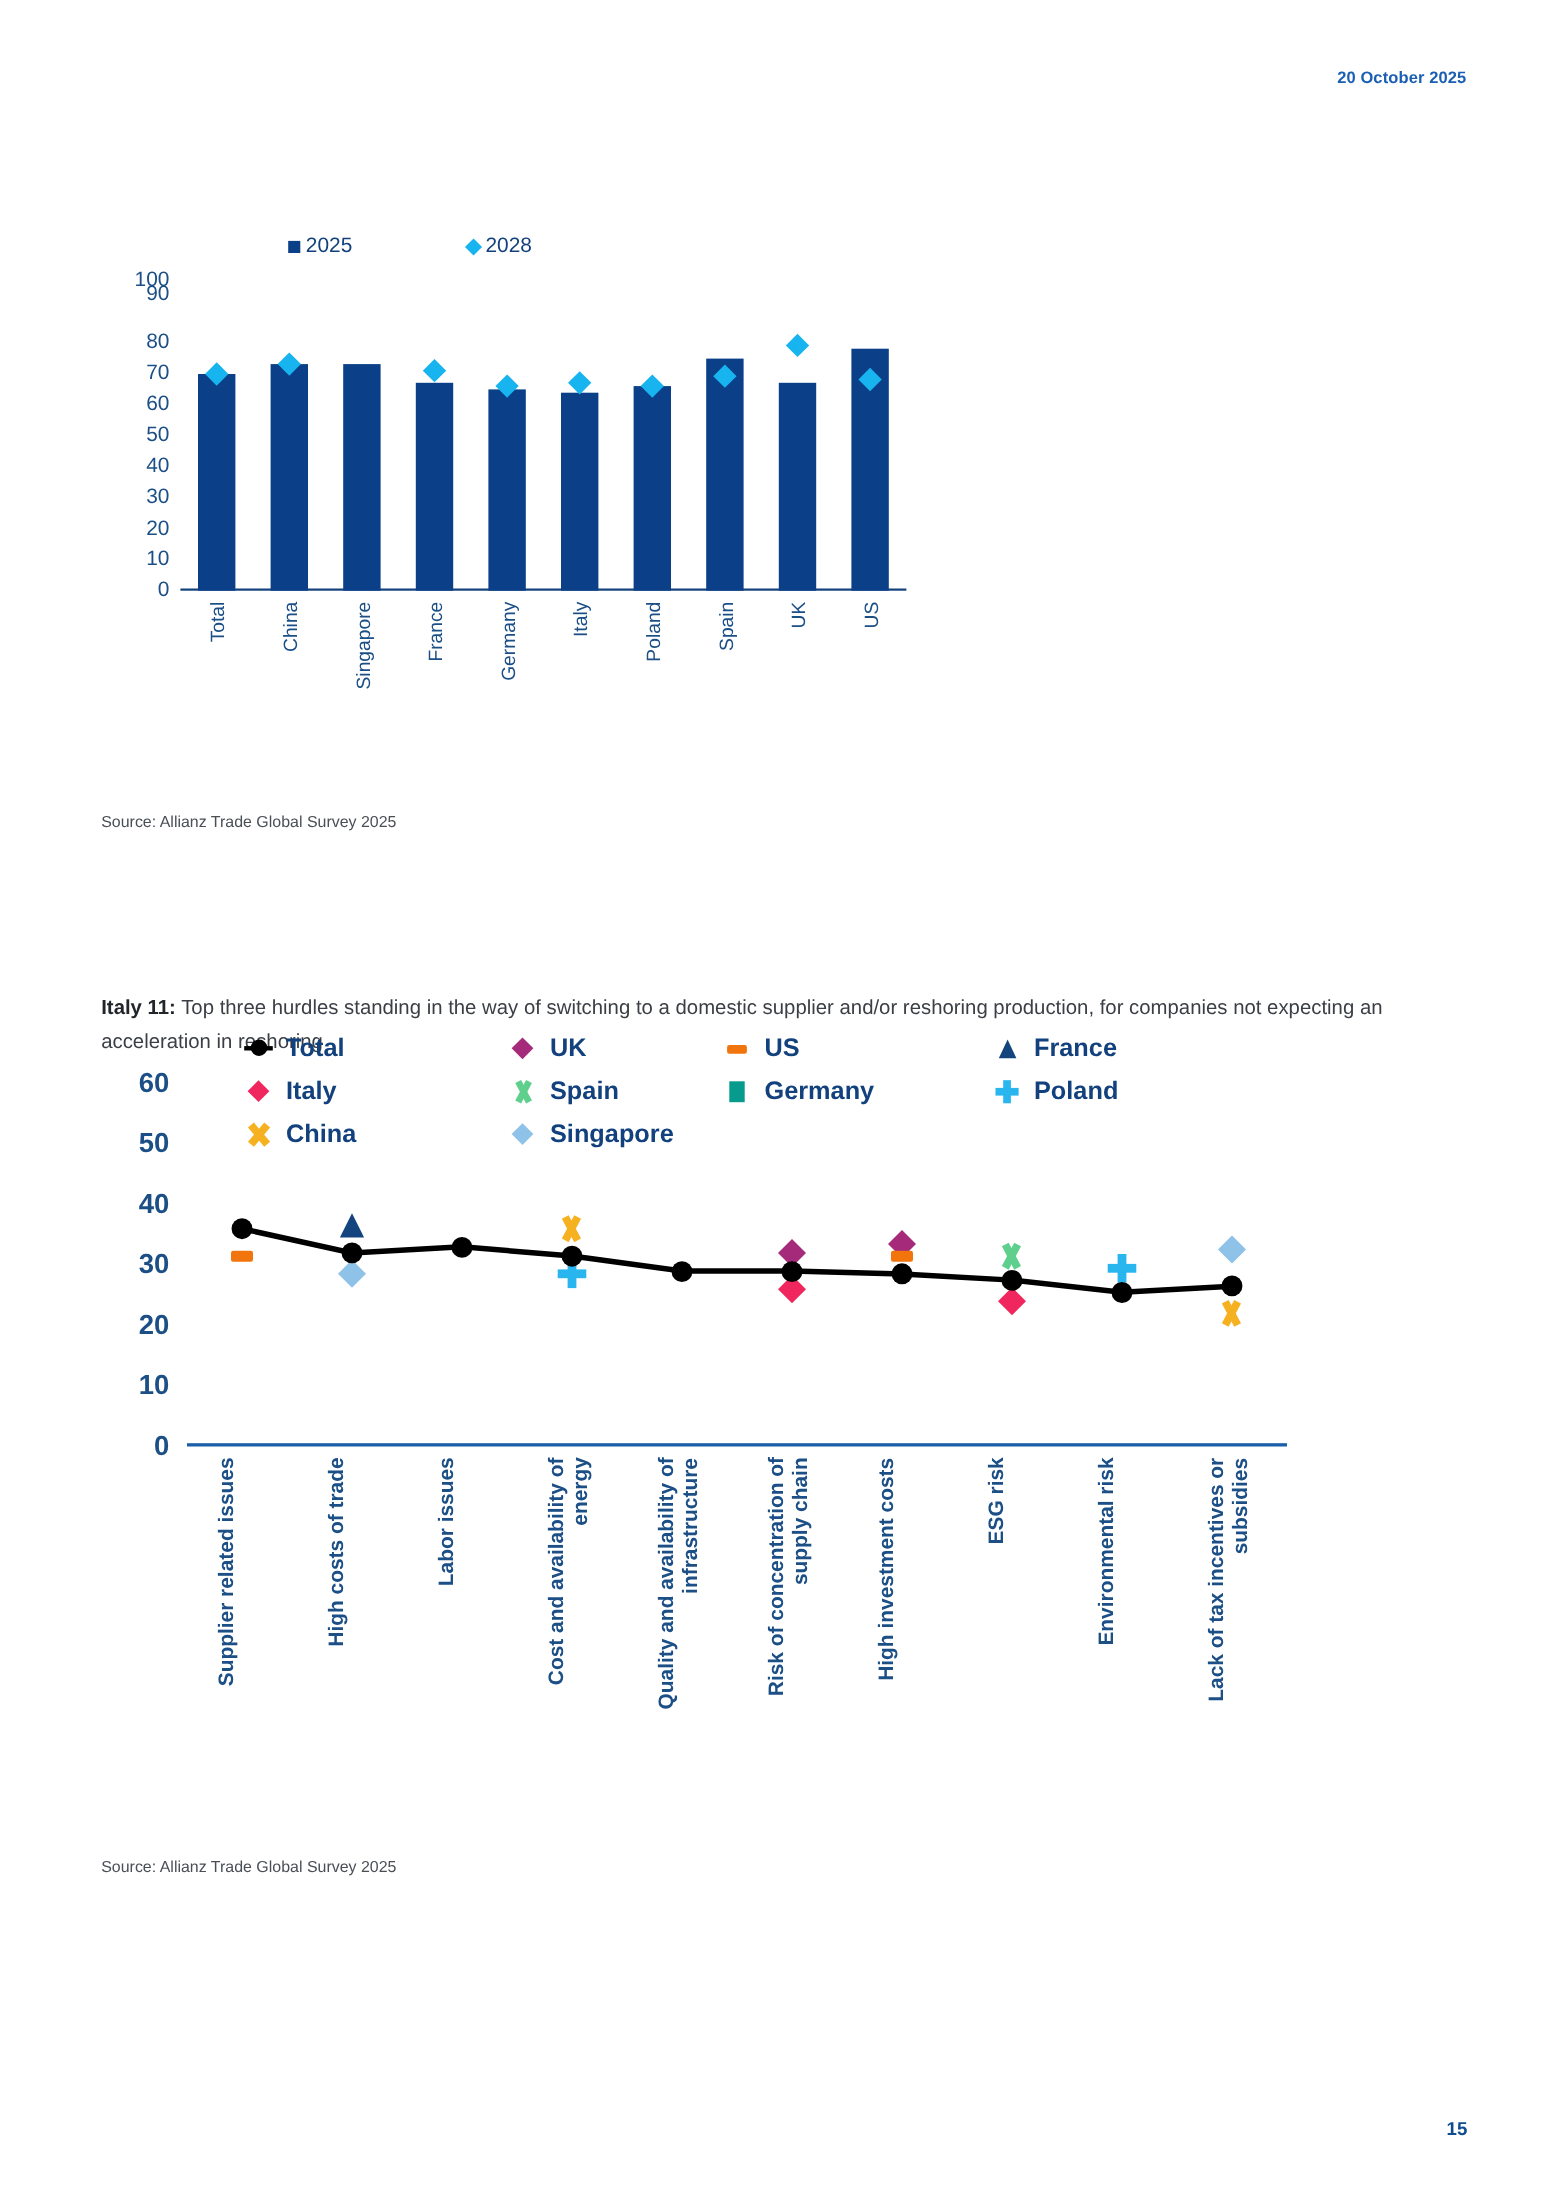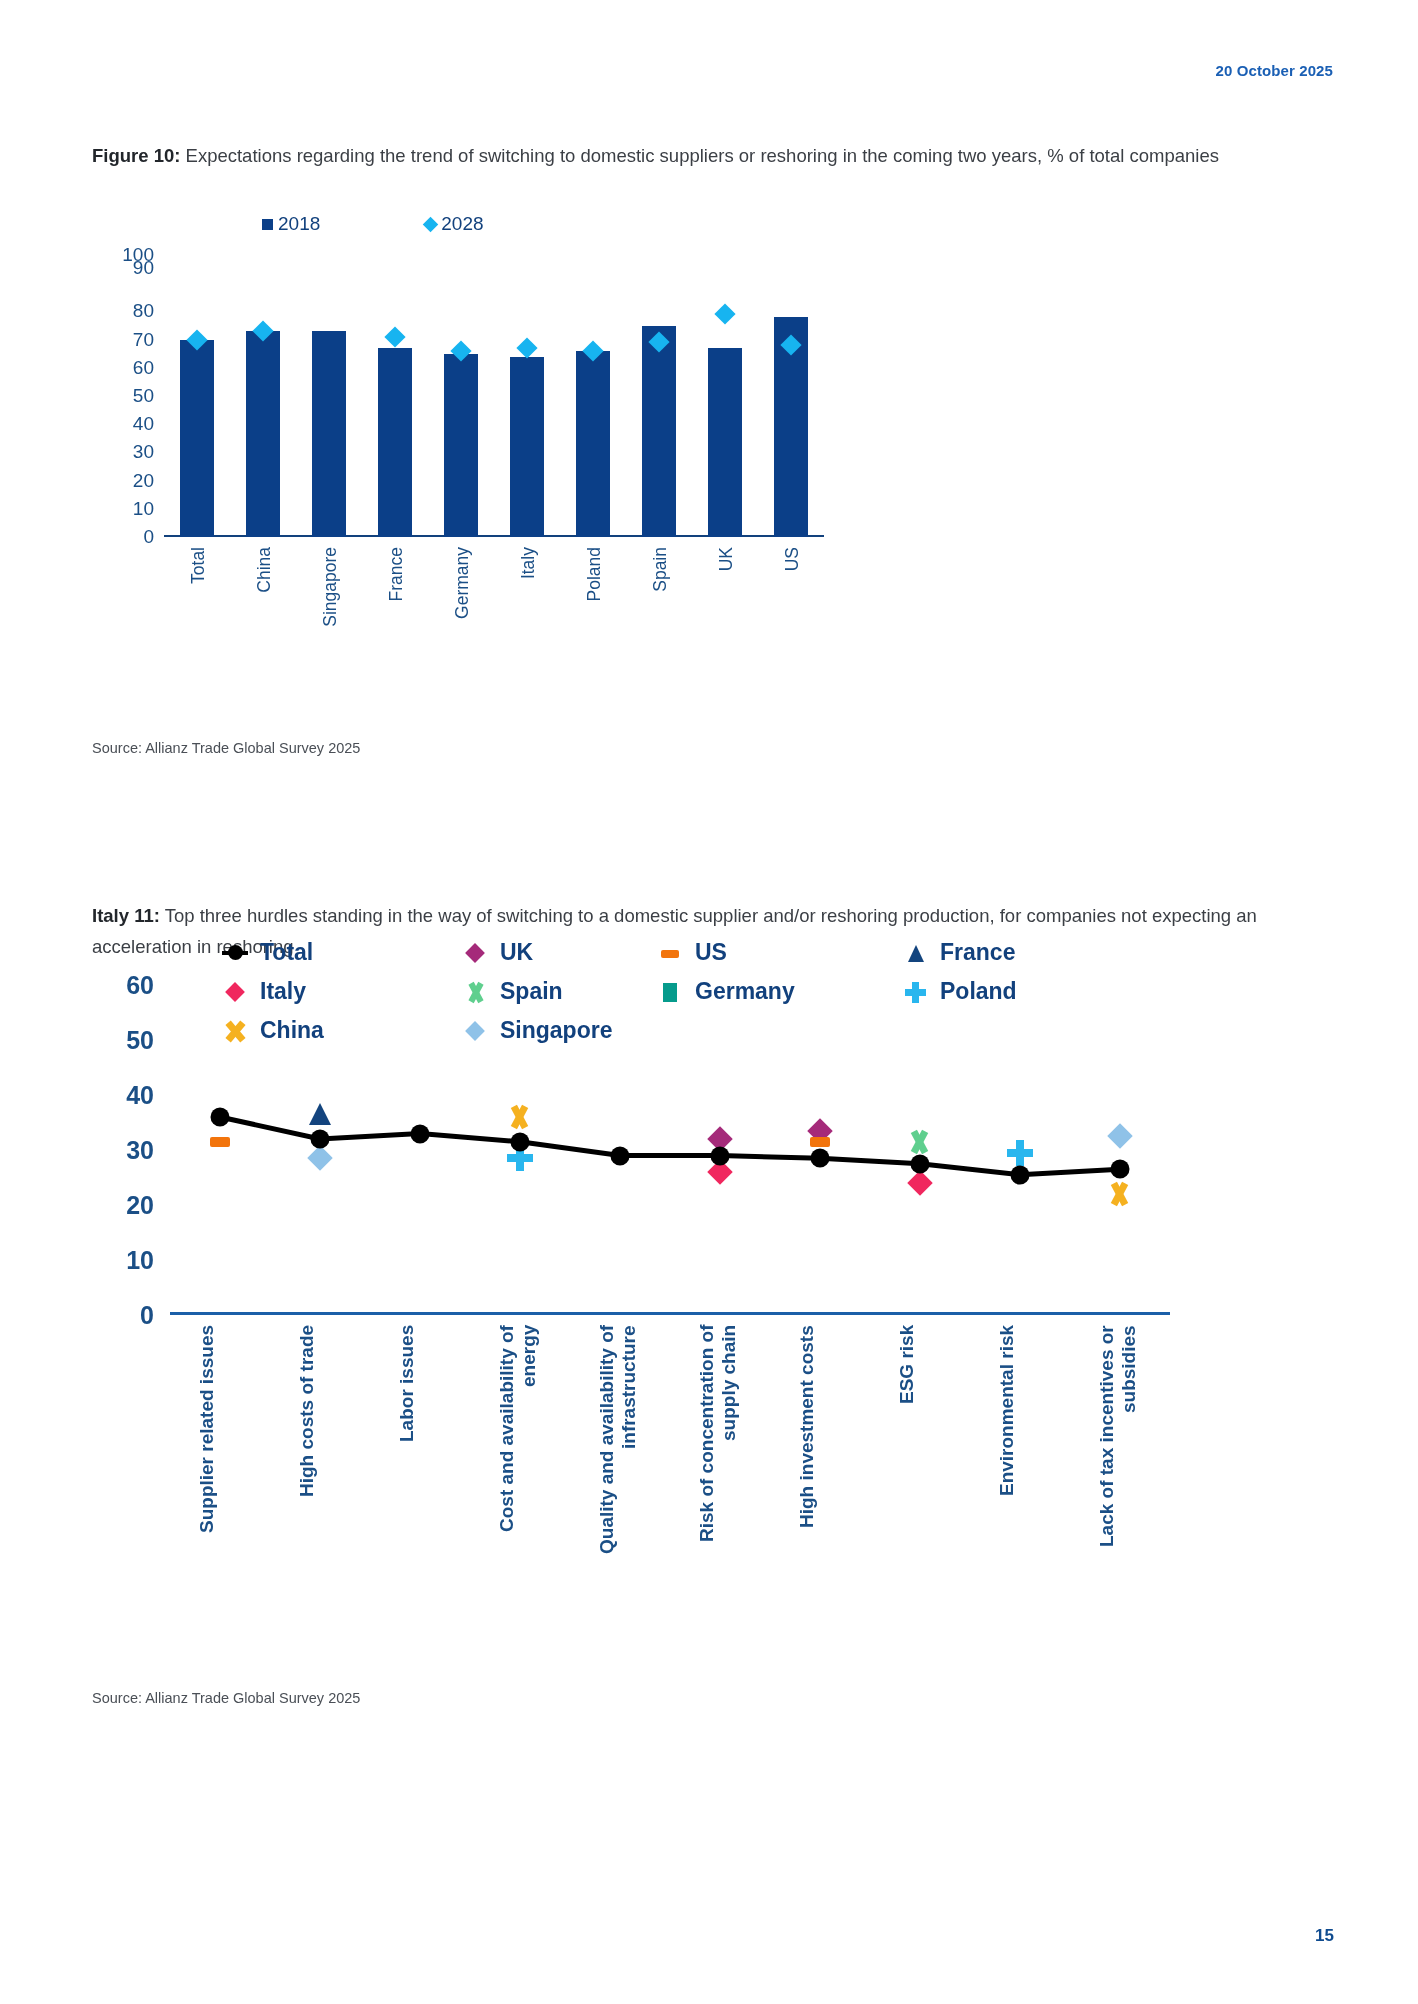--- a/index.html
+++ b/index.html
@@ -140,29 +140,26 @@
 
   svg.line-layer{position:absolute;left:0;top:0;overflow:visible;}
 </style>
 </head>
 <body>
 
 <div class="page">
 
   <div class="doc-date">20 October 2025</div>
 
-  <div class="fig-title" style="top:140px;">
-    <b>Figure 10:</b><span> Expectations regarding the trend of switching to domestic suppliers or reshoring in the coming two years, % of total companies</span>
-  </div>
 
   <div class="chart" id="fig10">
     <div class="legend">
       <span class="it">
         <span class="lg-sq"></span>
-        <span>2018</span>
+        <span>2025</span>
       </span>
       <span class="it">
         <span class="lg-di"></span>
         <span>2028</span>
       </span>
     </div>
     <div class="yaxis" id="f10-yaxis">
         <div class="ylab" style="top: 282px;">0</div>
         <div class="ylab" style="top: 253.8px;">10</div>
         <div class="ylab" style="top: 225.6px;">20</div>

